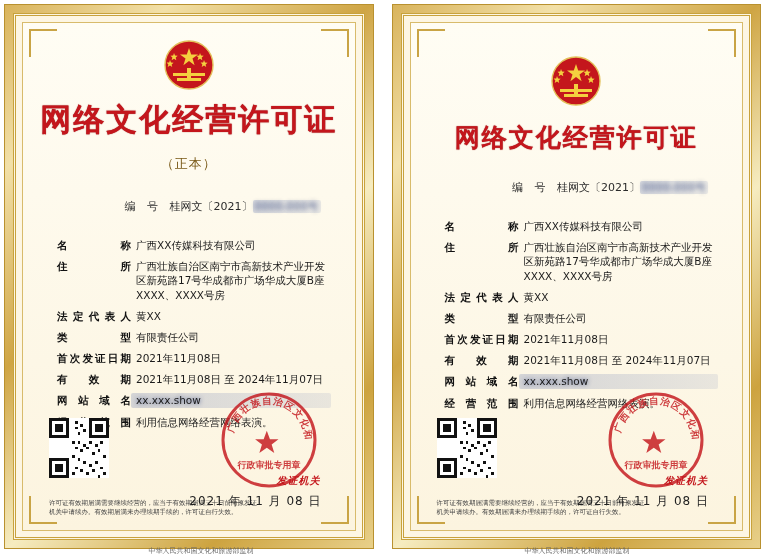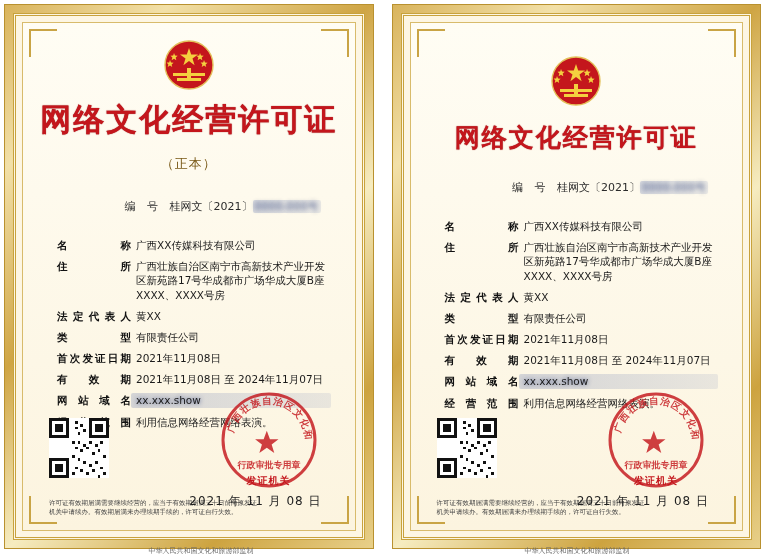--- a/index.html
+++ b/index.html
@@ -138,22 +138,23 @@
     width:60px;height:60px;
     background:#fff;
   }
   .qr svg{display:block;}
   .seal{
     position:absolute;right:34px;bottom:38px;
     width:104px;height:104px;
   }
   .seal .txt{
     position:absolute;left:0;right:0;top:58px;
-    text-align:center;color:#c4161c;font-size:10px;font-weight:bold;
+    text-align:right;color:#c4161c;font-size:10px;font-weight:bold;
     letter-spacing:1px;
+    font-style:italic;
   }
   .note{
     position:absolute;left:26px;bottom:12px;
     width:210px;
     font-size:6.5px;
     line-height:1.5;
     color:#444;
   }
   .date{
     position:absolute;right:33px;bottom:20px;

